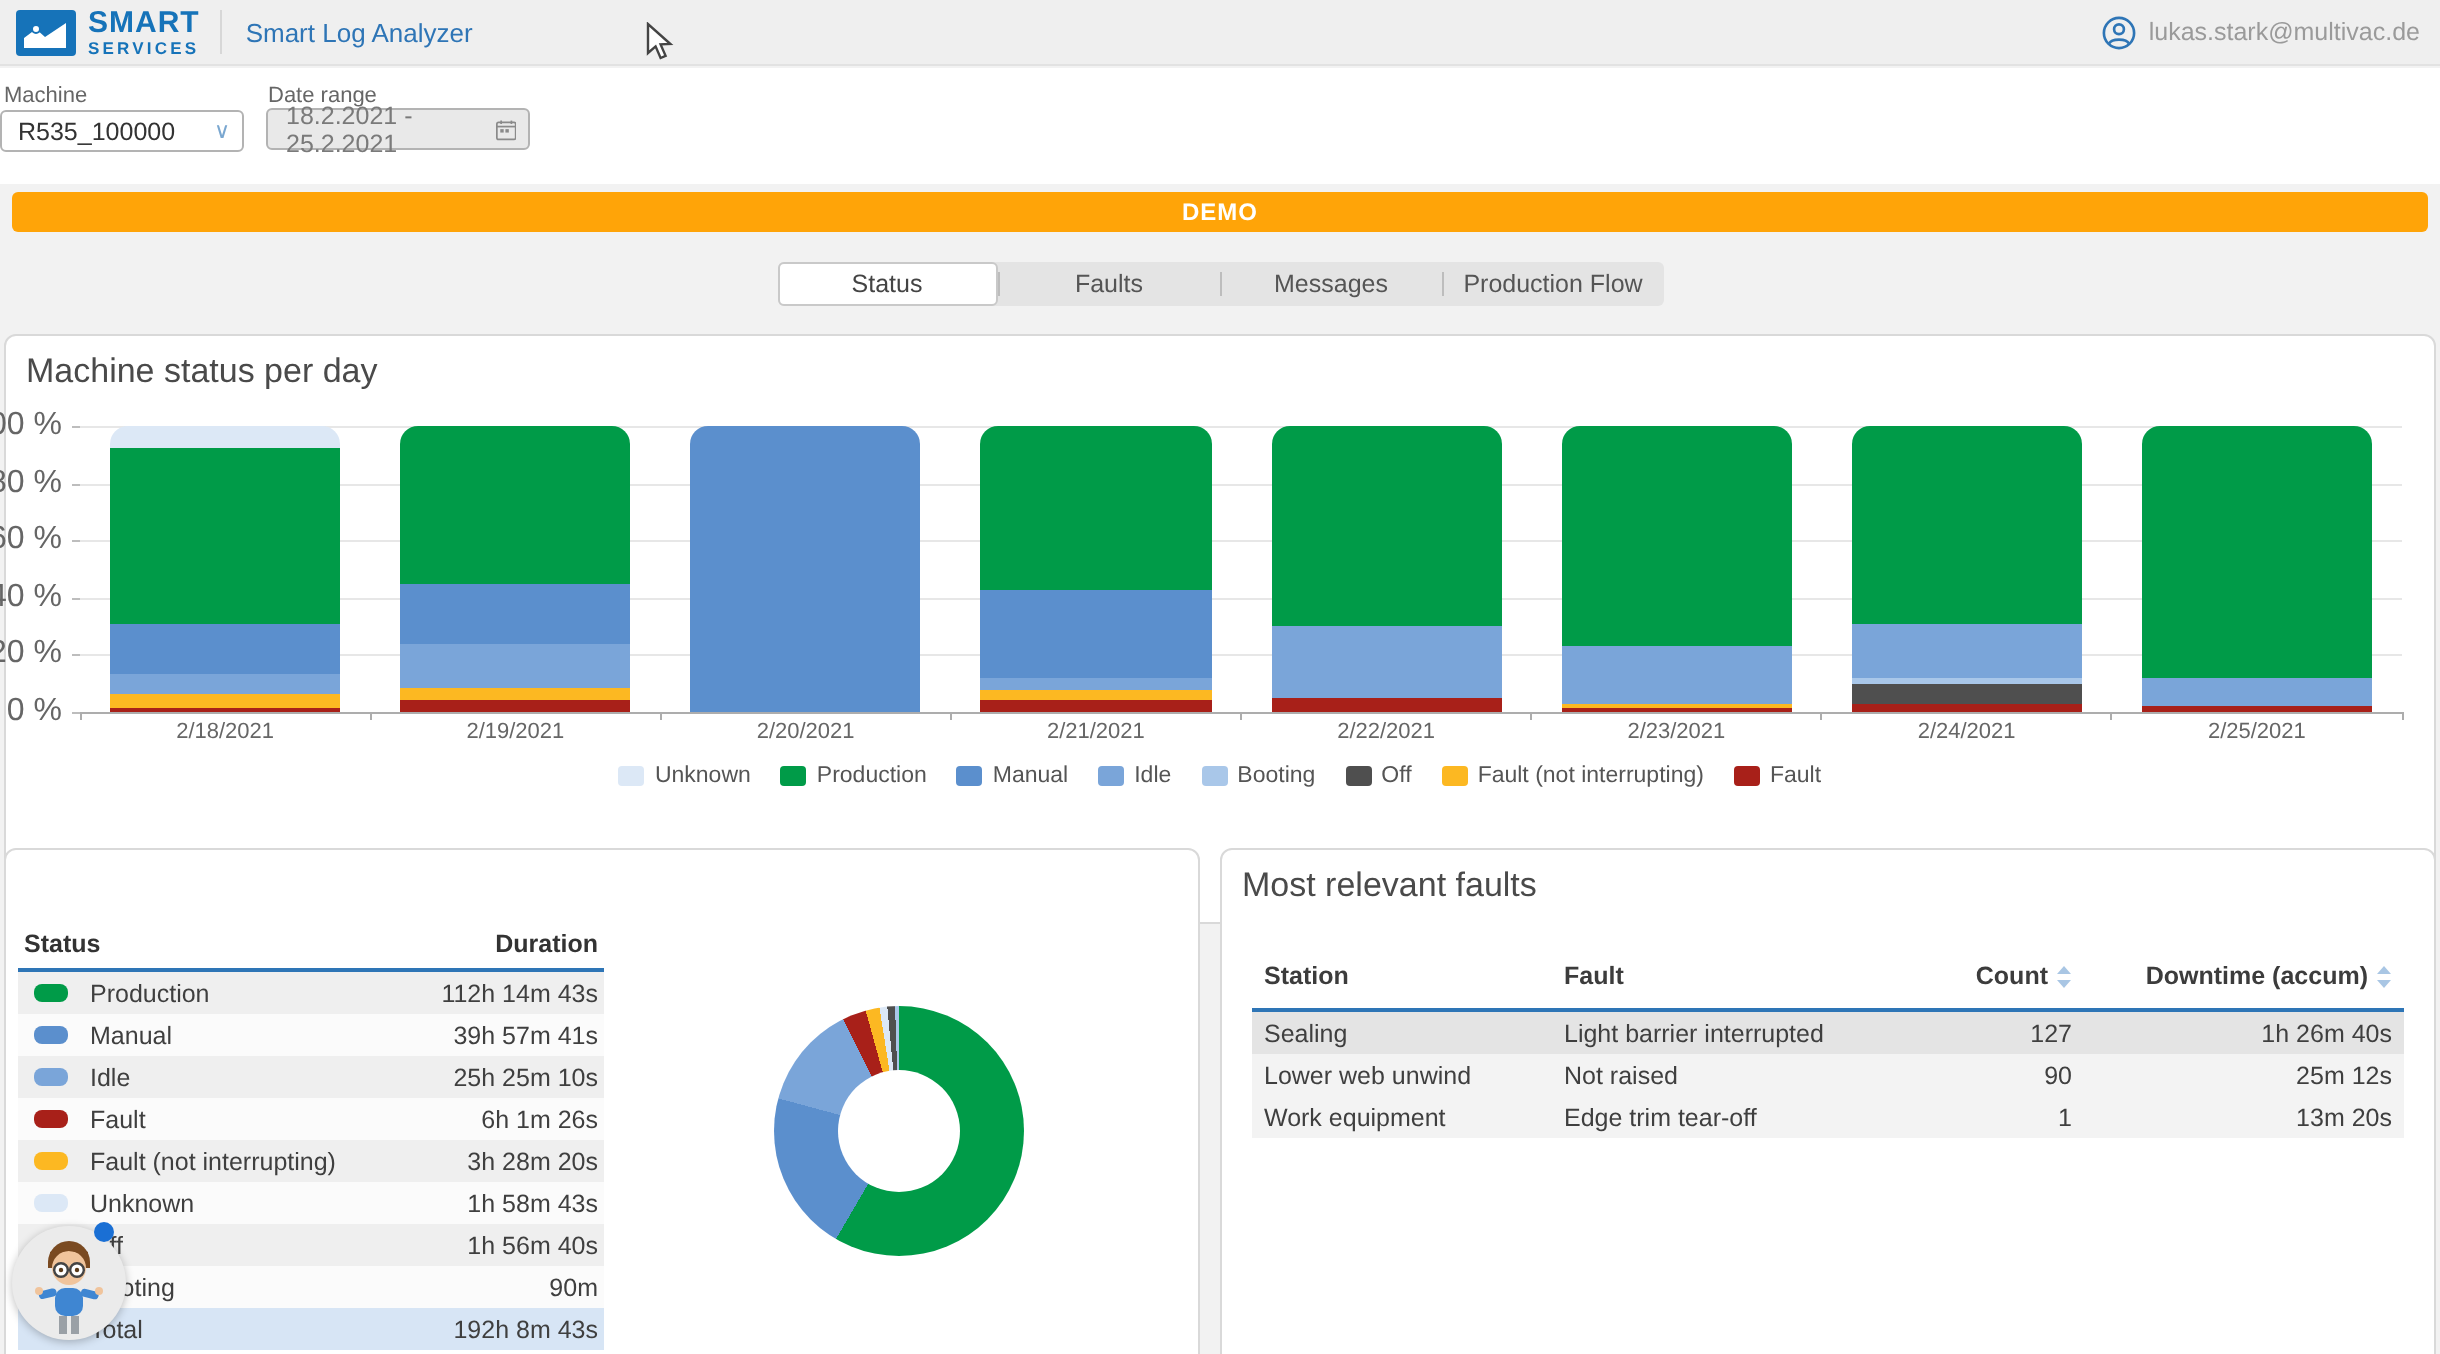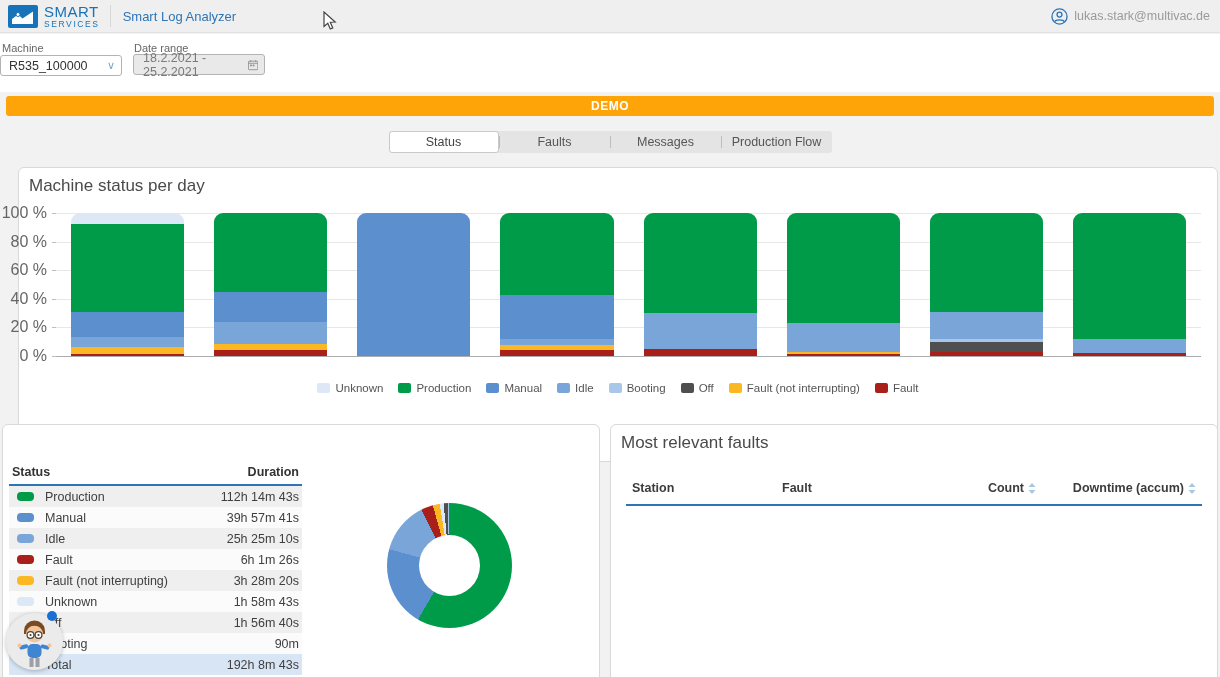--- a/index.html
+++ b/index.html
@@ -4,21 +4,21 @@
 <style>
   * { box-sizing: border-box; }
   html,body { margin:0; padding:0; }
   body {
     width:1220px; height:677px; position:relative; overflow:hidden;
     background:#f2f2f2; font-family:"Liberation Sans", sans-serif; color:#3f3f3f;
   }
   
   .topbar { position:absolute; top:0; left:0; right:0; height:33px; background:#efefef; border-bottom:1px solid #e2e2e2; display:flex; align-items:center; }
   .logo-box { display:flex; align-items:center; gap:6px; padding-left:8px; }
-  .logo-text { line-height:1; color:#1673b9; font-weight:normal; }
+  .logo-text { line-height:1; color:#1673b9; font-weight:bold; }
   .logo-text .l1 { font-size:15px; letter-spacing:0.5px; }
   .logo-text .l2 { font-size:8.5px; letter-spacing:1.6px; margin-top:1px; }
   .topbar-divider { width:1px; height:22px; background:#d7d7d7; margin:0 12px 0 10px; }
   .app-title { font-size:13px; color:#2e75b6; }
   .user-area { margin-left:auto; display:flex; align-items:center; gap:6px; padding-right:10px; }
   .user-email { font-size:12.5px; color:#9a9a9a; }
   
   .filterbar { position:absolute; top:34px; left:0; right:0; height:58px; background:#ffffff; }
   .f-label { position:absolute; font-size:11px; color:#666; }
   #machineLabel { top:8px; left:2px; }
@@ -30,21 +30,21 @@
   
   .demo { position:absolute; top:96px; left:6px; right:6px; height:20px; border-radius:3px; color:#fff; font-weight:bold; font-size:12px; letter-spacing:0.5px; display:flex; align-items:center; justify-content:center; }
   
   .tabsrow { position:absolute; top:131px; left:0; right:0; display:flex; justify-content:center; }
   .tabgroup { display:flex; align-items:center; background:#e4e4e4; border-radius:3px; height:22px; }
   .tab { width:110px; text-align:center; font-size:12.5px; color:#555; height:22px; line-height:22px; cursor:pointer; }
   .tab.active { background:#fff; border:1px solid #c9c9c9; border-radius:3px; height:22px; line-height:20px; color:#444; }
   .tabdiv { width:1px; height:12px; background:#bdbdbd; }
   
   .card { position:absolute; background:#fff; border:1px solid #d9d9d9; border-radius:6px; }
-  #chartCard { top:167px; left:18px; right:2px; height:295px; }
+  #chartCard { top:167px; left:2px; right:2px; height:295px; }
   #accCard  { top:424px; left:2px;  width:598px; height:260px; }
   #faultCard{ top:424px; left:610px; right:2px; height:260px; }
   .card-title { position:absolute; top:8px; left:10px; font-size:17px; color:#4a4a4a; }
   
   #ylab { position:absolute; left:0; top:45px; width:31px; height:143px; }
   .yl { position:absolute; right:3px; transform:translateY(-50%); font-size:16px; color:#666; white-space:nowrap; }
   #plot { position:absolute; left:37px; right:16px; top:45px; height:143px; }
   .gridline { position:absolute; left:0; right:0; height:1px; background:#e7e7e7; }
   .ytickmark { position:absolute; left:-4px; width:4px; height:1px; background:#bdbdbd; }
   .bars { position:absolute; top:0; left:0; right:0; bottom:0; display:flex; }
@@ -234,20 +234,30 @@
         <div class="bar-col">
           <div class="bar">
             <div class="seg" style="flex: 0 0 2%; background: rgb(168, 32, 25);"></div>
             <div class="seg" style="flex: 0 0 10%; background: rgb(122, 165, 217);"></div>
             <div class="seg" style="flex: 0 0 88%; background: rgb(0, 155, 72);"></div>
           </div>
         </div>
       </div>
     </div>
   <div class="axis"></div>
+  <div class="xrow" id="xrow">
+      <div class="xc">2/18/2021</div>
+      <div class="xc">2/19/2021</div>
+      <div class="xc">2/20/2021</div>
+      <div class="xc">2/21/2021</div>
+      <div class="xc">2/22/2021</div>
+      <div class="xc">2/23/2021</div>
+      <div class="xc">2/24/2021</div>
+      <div class="xc">2/25/2021</div>
+    </div>
   <div id="legend">
       <span class="legend-item">
         <span class="lchip" style="background: rgb(220, 232, 246);"></span>
         <span>Unknown</span>
       </span>
       <span class="legend-item">
         <span class="lchip" style="background: rgb(0, 155, 72);"></span>
         <span>Production</span>
       </span>
       <span class="legend-item">
@@ -351,20 +361,38 @@
       </span>
       <span class="c-down">
         <span>Downtime (accum)</span>
         <svg class="sort-ic" width="8" height="11">
           <path d="M4 0 L7.5 4 L0.5 4 Z" fill="#a9c6e4"></path>
           <path d="M4 11 L7.5 7 L0.5 7 Z" fill="#a9c6e4"></path>
         </svg>
       </span>
     </div>
     <div id="fBody">
+        <div class="f-row alt2">
+          <span class="c-station">Sealing</span>
+          <span class="c-fault">Light barrier interrupted</span>
+          <span class="c-count">127</span>
+          <span class="c-down">1h 26m 40s</span>
+        </div>
+        <div class="f-row alt1">
+          <span class="c-station">Lower web unwind</span>
+          <span class="c-fault">Not raised</span>
+          <span class="c-count">90</span>
+          <span class="c-down">25m 12s</span>
+        </div>
+        <div class="f-row alt1">
+          <span class="c-station">Work equipment</span>
+          <span class="c-fault">Edge trim tear-off</span>
+          <span class="c-count">1</span>
+          <span class="c-down">13m 20s</span>
+        </div>
       </div>
   </div>
 </div>
 
 <div id="bot">
   <svg width="57" height="57" viewBox="0 0 57 57">
     <path d="M18 18 a10.5 10.5 0 0 1 21 0 v3 h-21 Z" fill="#7a4a21"></path>
     <circle cx="28.5" cy="21" r="8.5" fill="#f0c49c"></circle>
     <path d="M19 16 q9 -7 19 0 l0 -3 q-9 -6 -19 0 Z" fill="#7a4a21"></path>
     <circle cx="24.5" cy="22" r="3.4" fill="#fff" stroke="#444" stroke-width="1.2"></circle>

